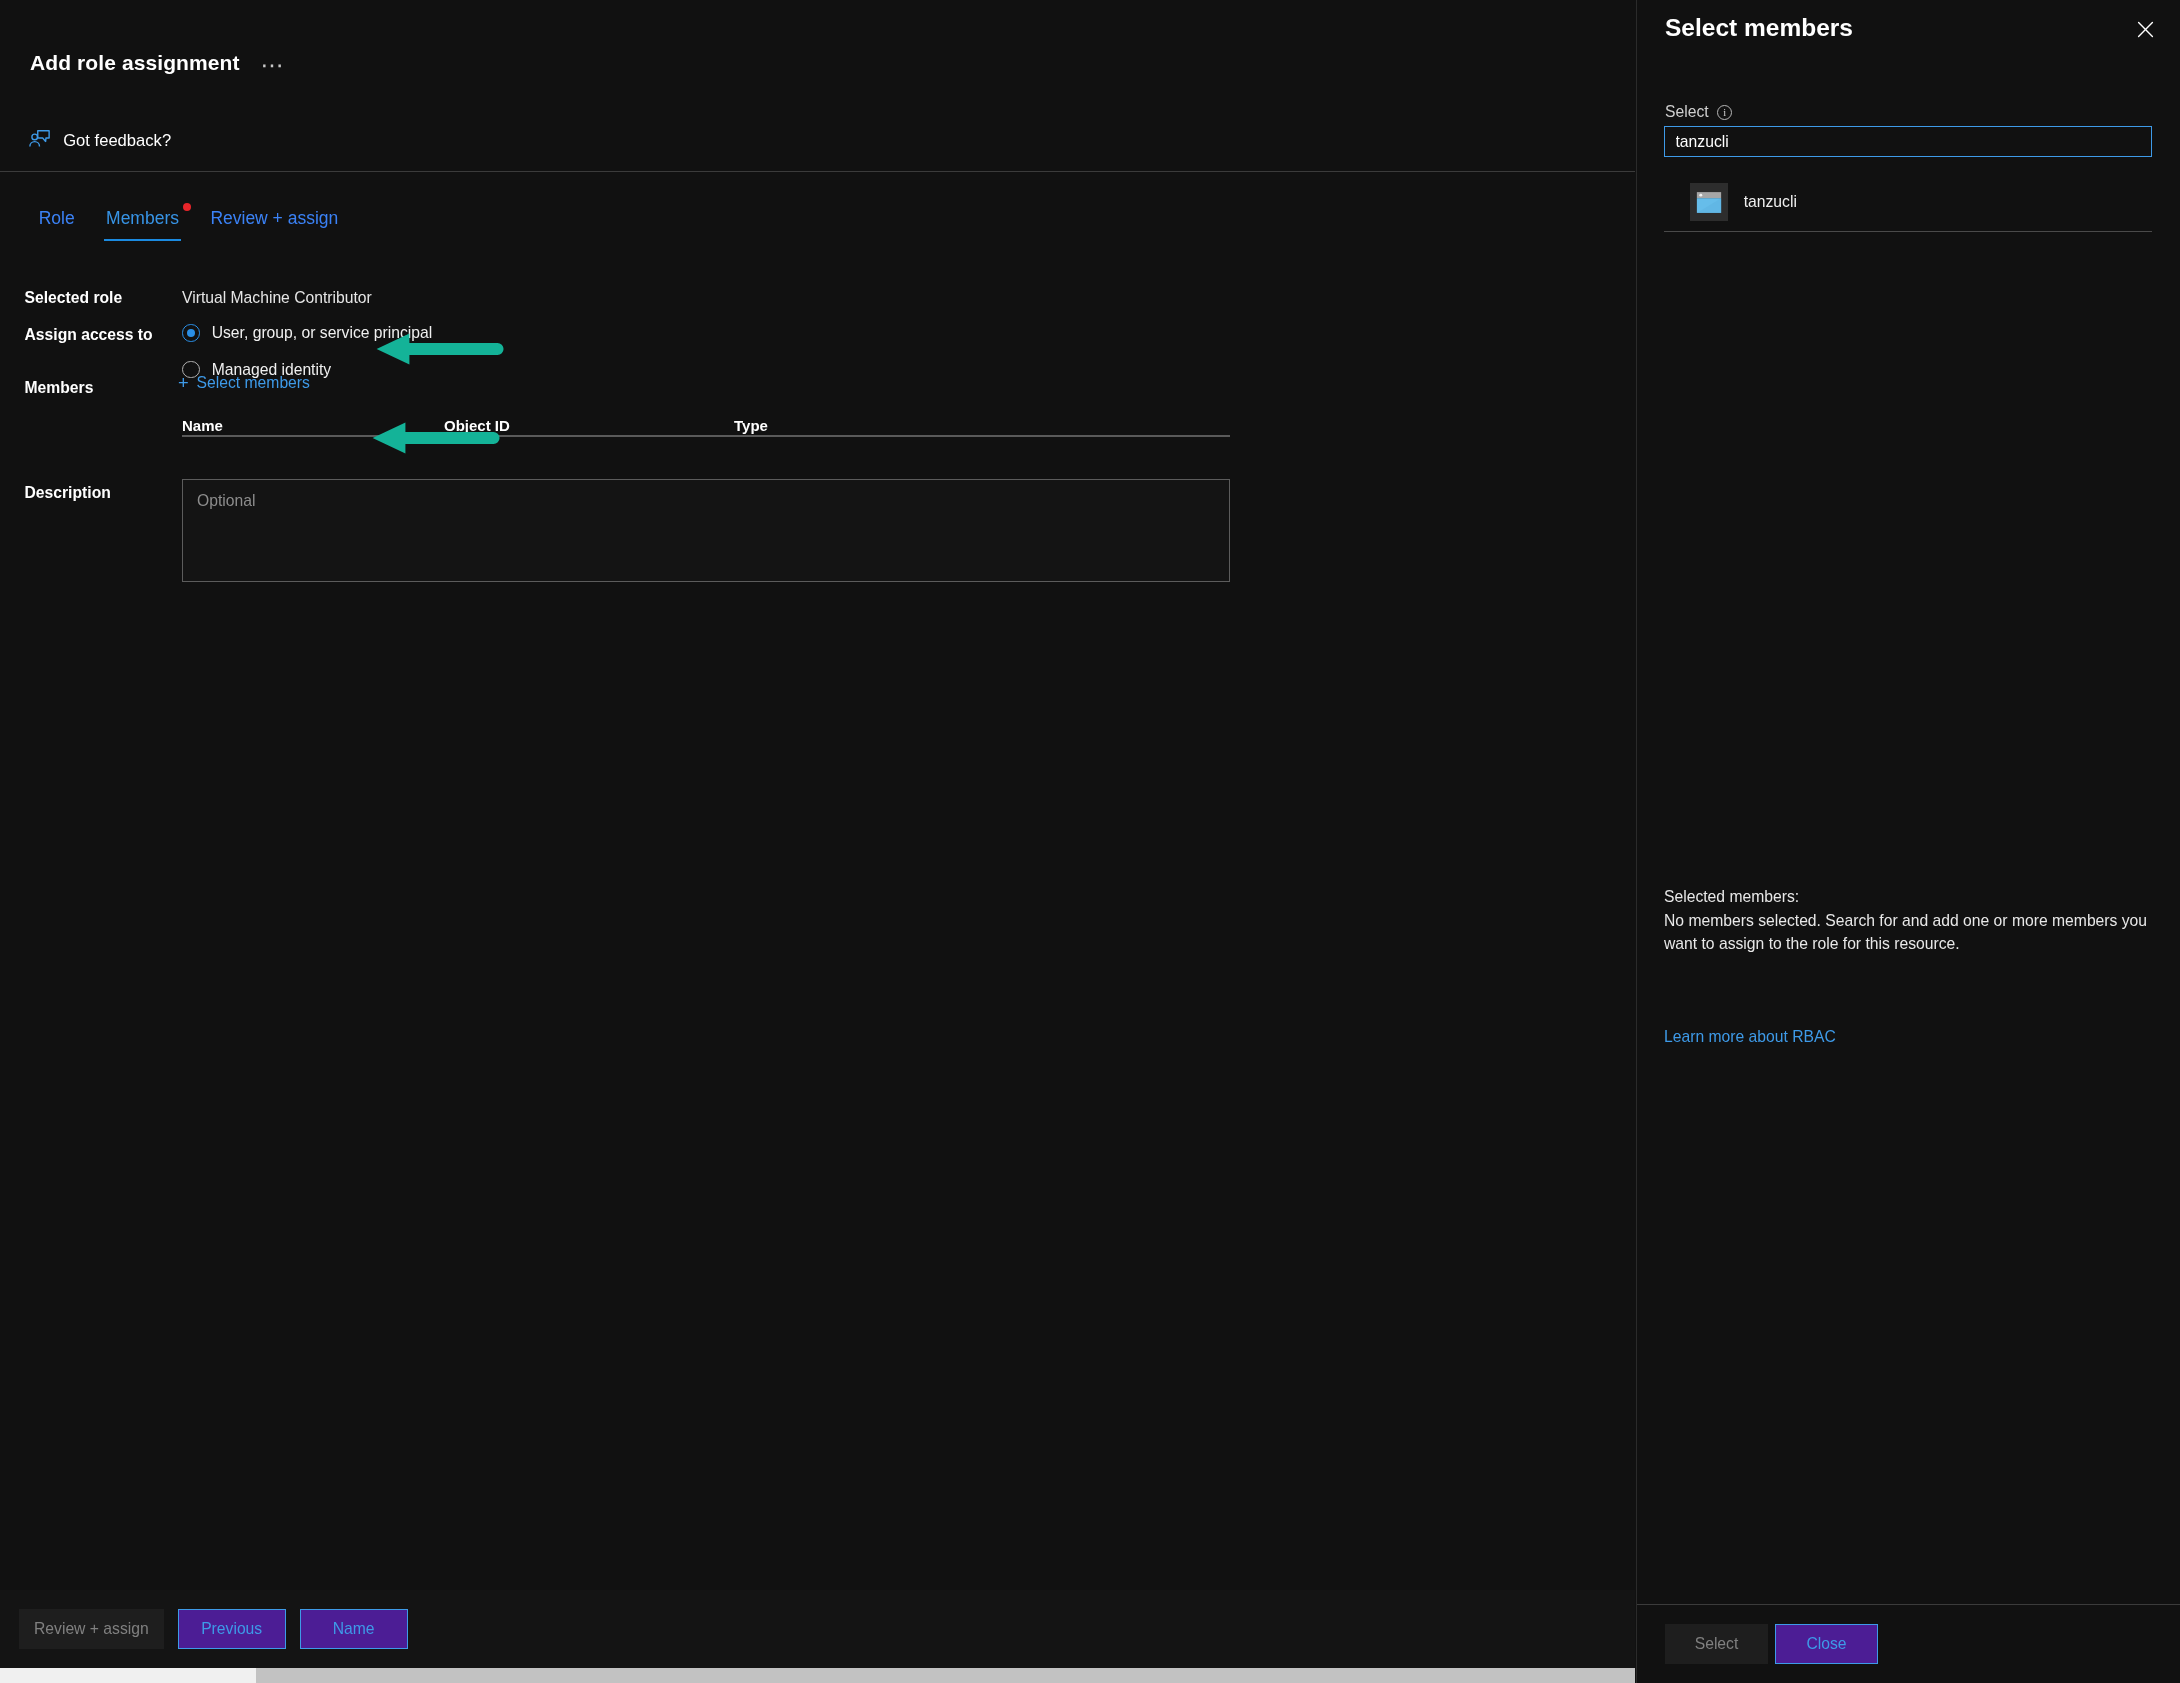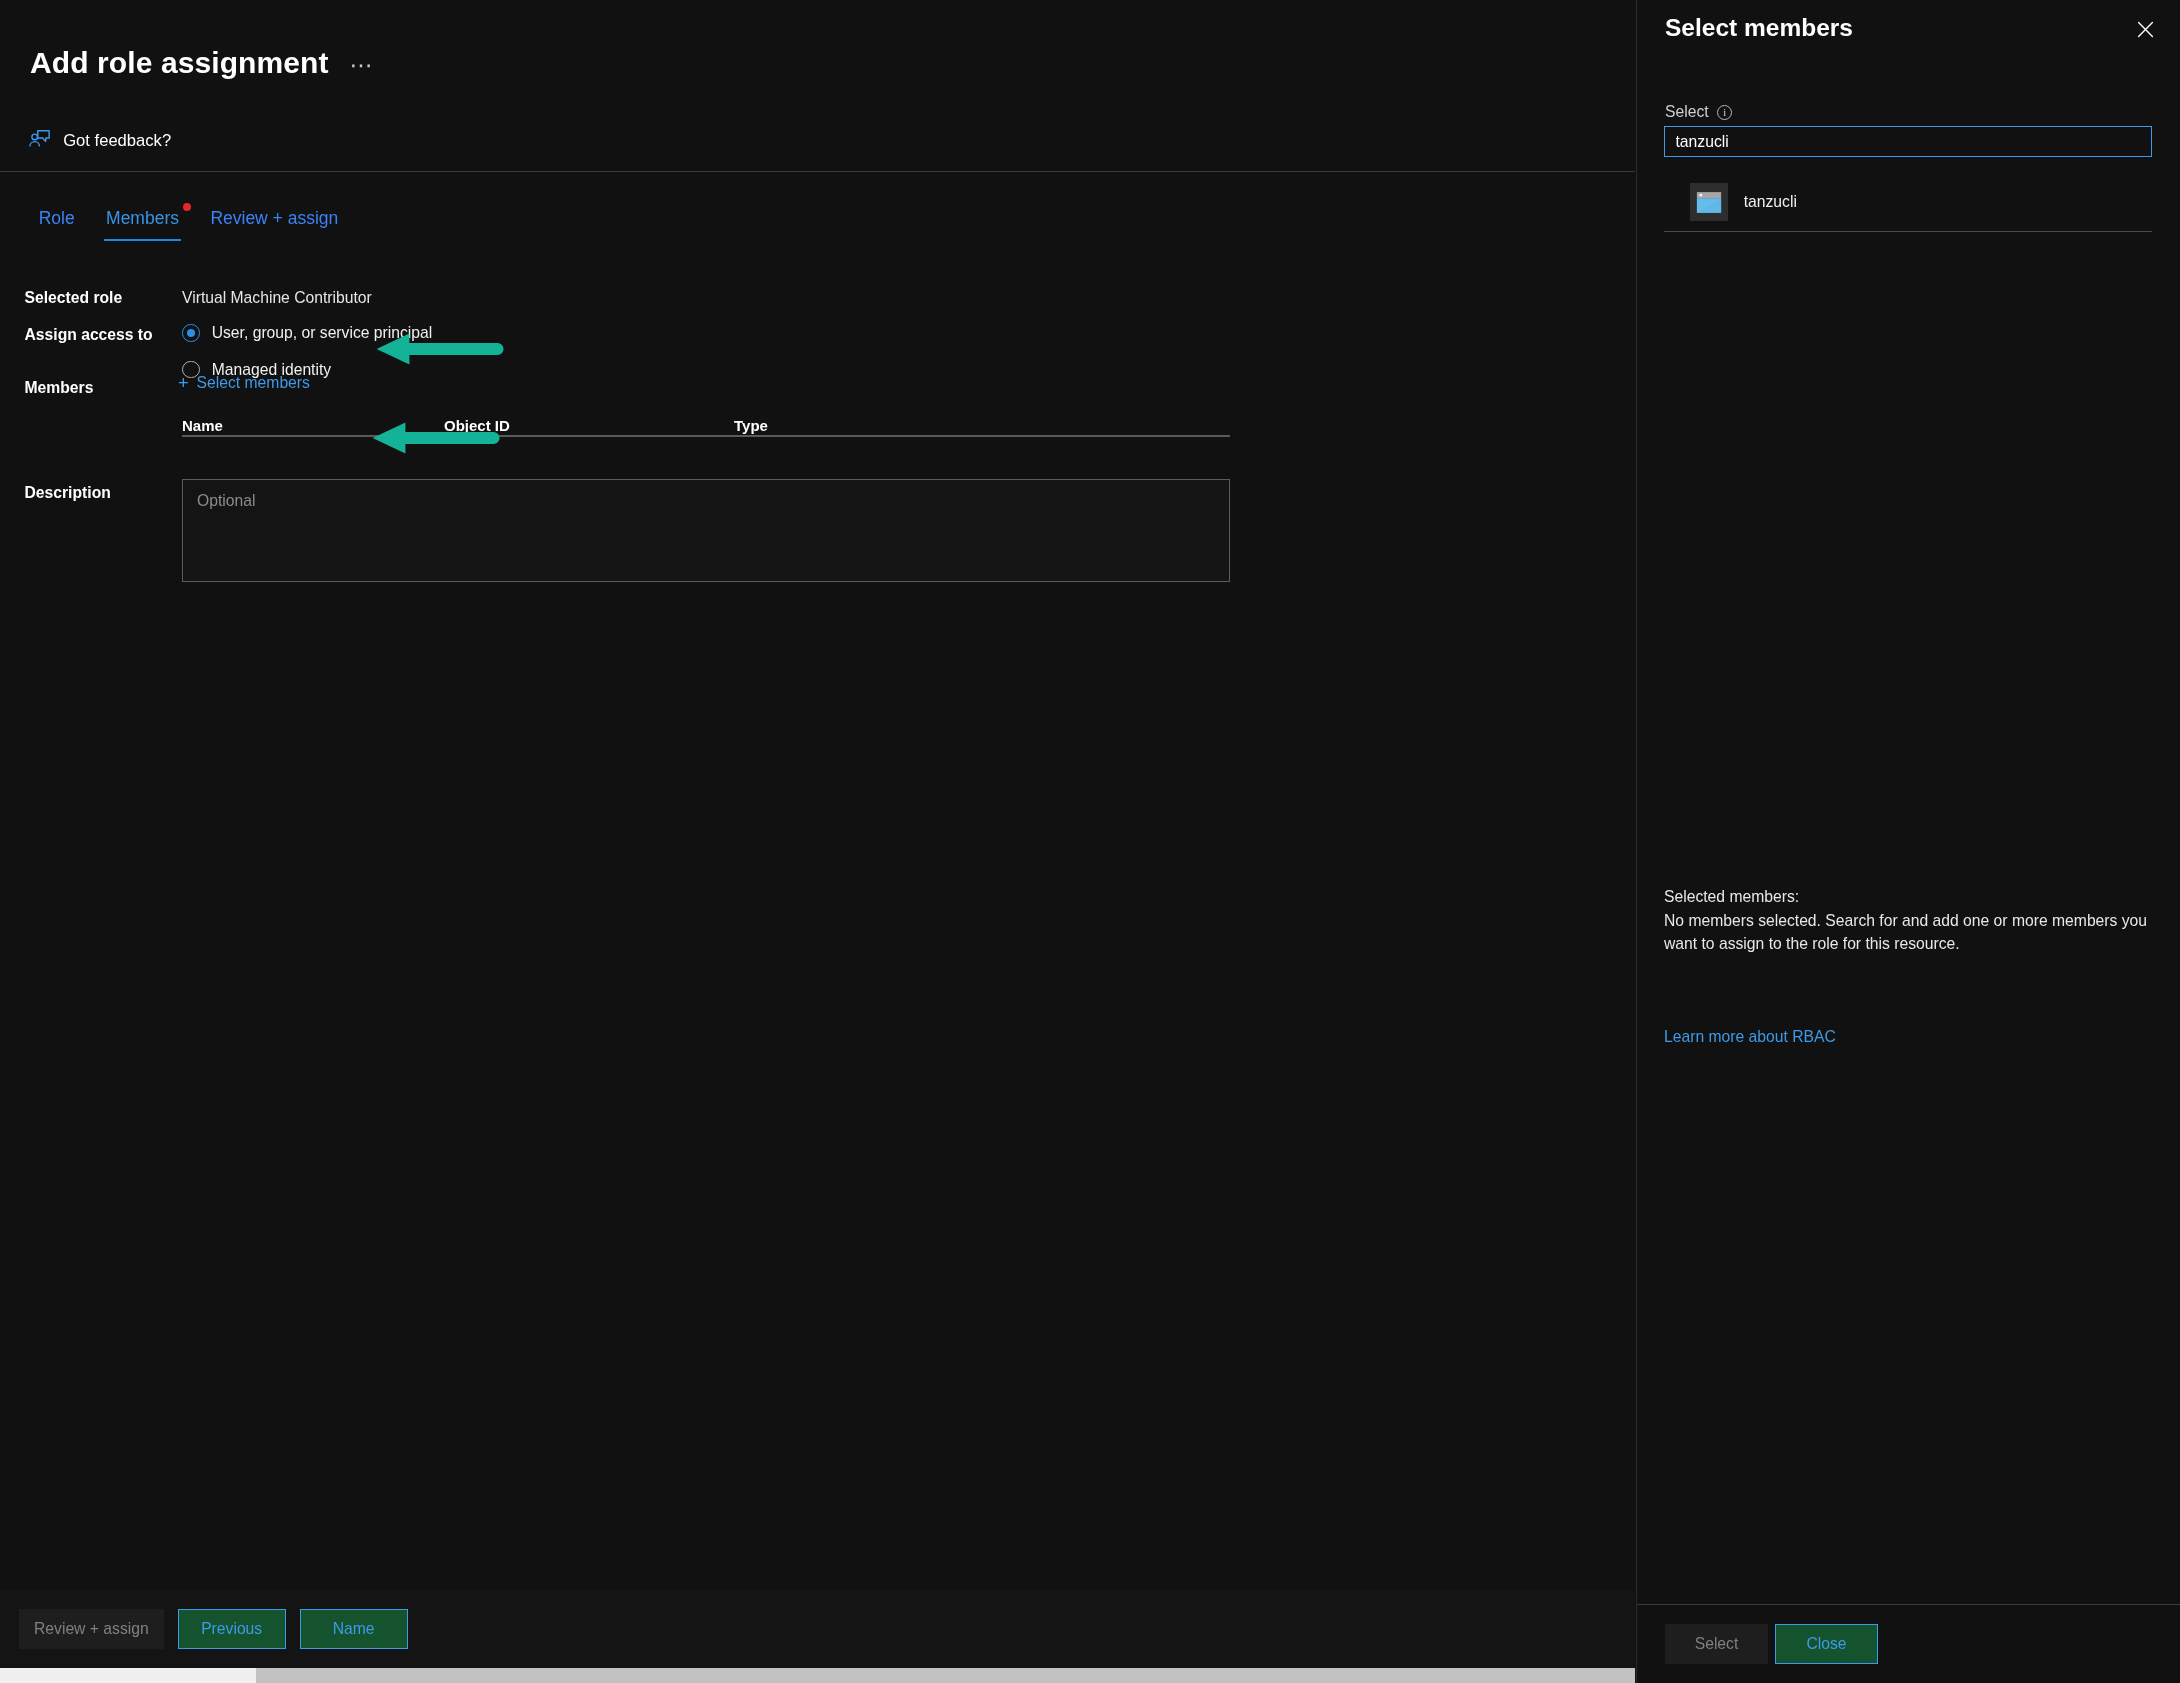--- a/index.html
+++ b/index.html
@@ -31,21 +31,21 @@
   }
 
   #blade-title-row {
     position: absolute;
     left: 30px; top: 45px;
     display: flex;
     align-items: center;
     gap: 15.7px;
   }
   #blade-title {
-    font-size: 30px;
+    font-size: 21px;
     font-weight: 600;
     color: #ffffff;
     letter-spacing: 0.1px;
     line-height: 35px;
   }
   #blade-ellipsis {
     color: #c8c8c8;
     font-size: 23px;
     line-height: 17.5px;
     padding: 3.5px 5.2px;
@@ -252,21 +252,21 @@
     min-width: 108px;
     padding: 0 14px;
     background: transparent;
     border: 0.9px solid transparent;
     cursor: pointer;
     white-space: nowrap;
   }
   .btn-outline {
     border: 0.9px solid #3e9ae8;
     color: #3e9ae8;
-    background: #14532d;
+    background: #4c1d95;
   }
   .btn-disabled {
     background: #1e1e1e;
     border: 0.9px solid #1e1e1e;
     color: #808080;
     cursor: default;
   }
 
   
   #hscroll-track {

